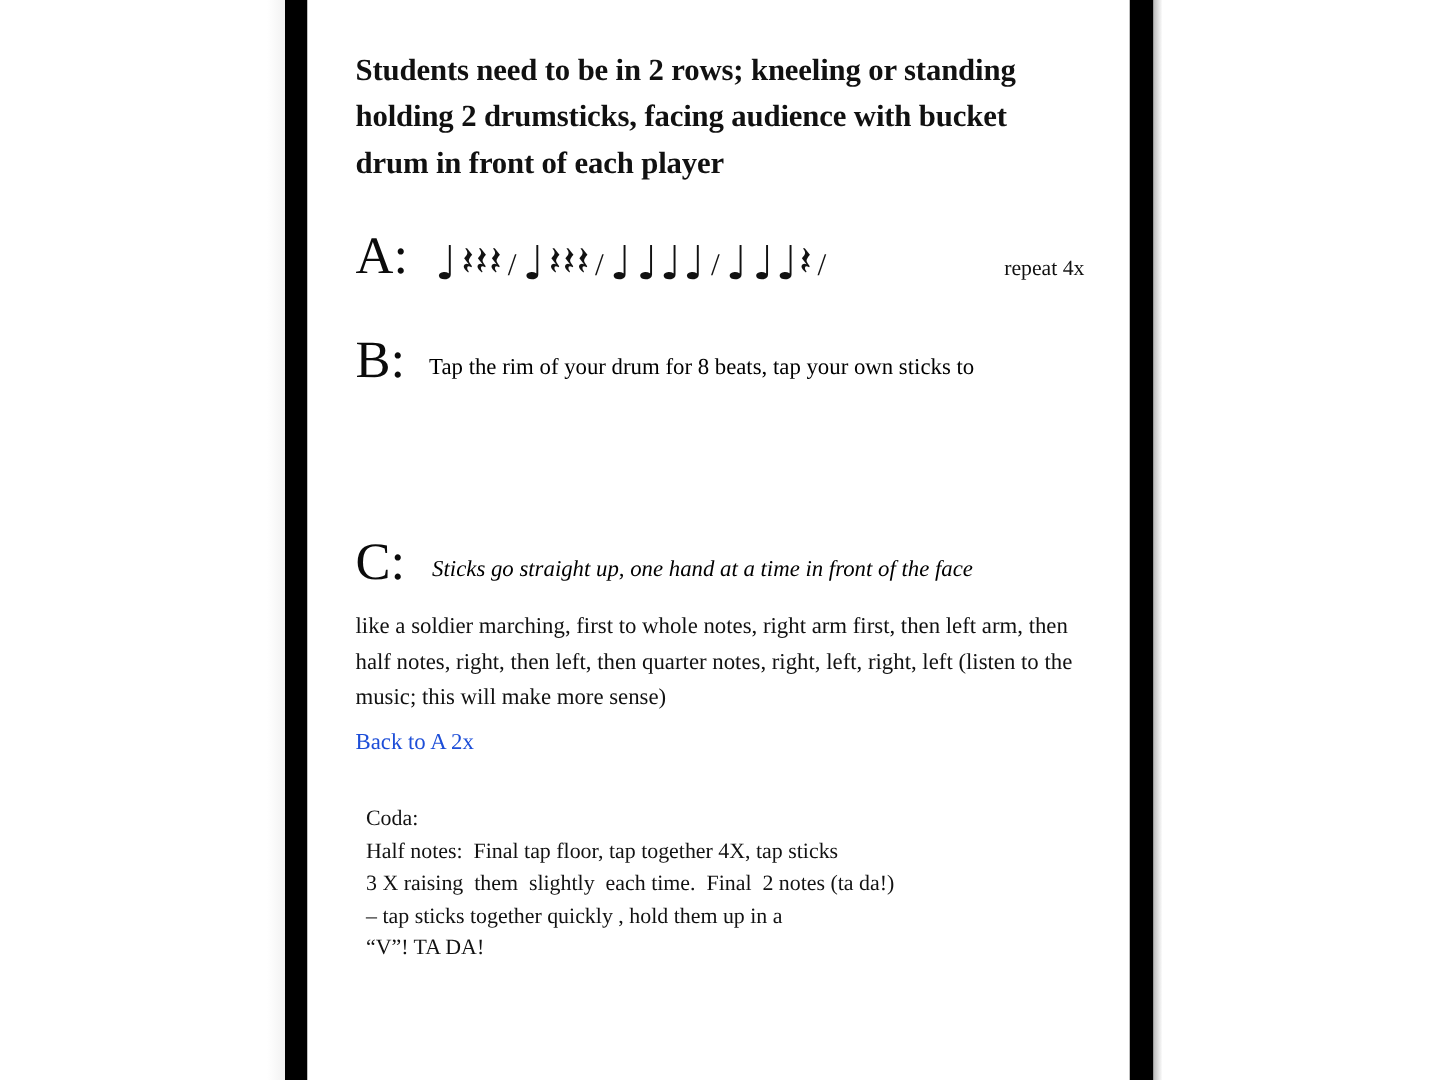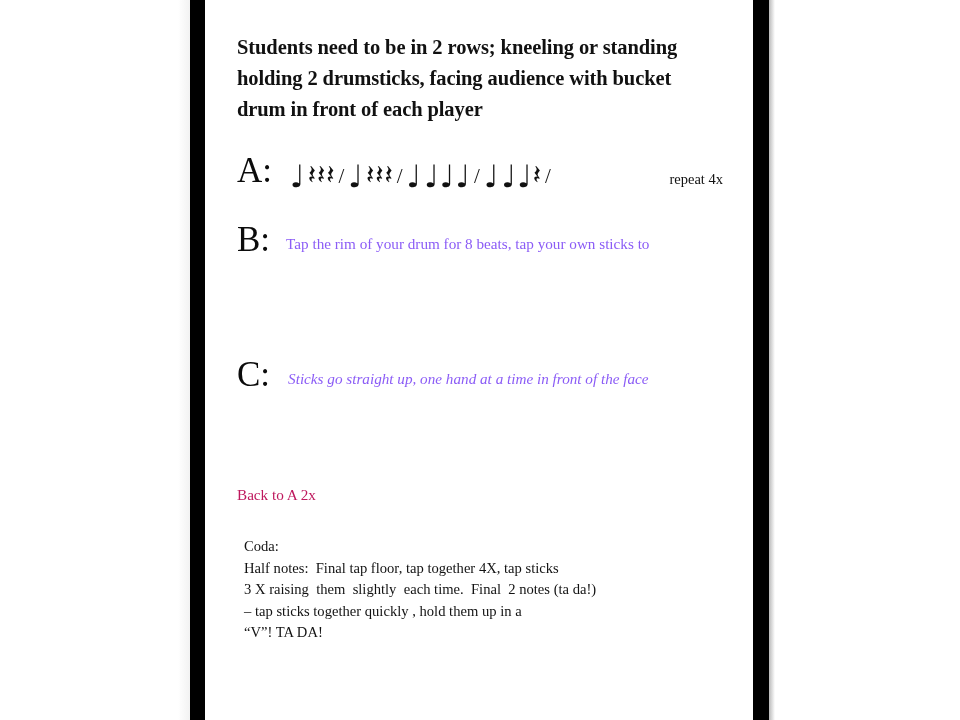--- a/index.html
+++ b/index.html
@@ -142,21 +142,21 @@
     width: 486px;
   }
   .row-b .label-line {
     display: flex;
     align-items: baseline;
   }
   .row-b .section-label { margin-right: 16px; }
   .body-text {
     font-size: 15.2px;
     line-height: 15px;
-    color: #8b5cf6;
+    color: #000000;
   }
   .b-first {
     position: relative;
     top: -2px;
     white-space: nowrap;
   }
   .b-rest {
     margin-top: 15px;
     font-size: 15.2px;
     line-height: 24.5px;
@@ -187,21 +187,21 @@
     line-height: 23.5px;
     width: 478px;
   }
 
   .back-to-a {
     position: absolute;
     top: 485px;
     left: 0;
     font-size: 15.2px;
     line-height: 20px;
-    color: #be185d;
+    color: #1d4ed8;
   }
 
   
   .coda {
     position: absolute;
     top: 536px;
     left: 7px;
     font-family: Liberation Serif, serif;
     font-size: 14.6px;
     line-height: 21.5px;
@@ -265,20 +265,21 @@
           <div class="section-label">B:</div>
           <div class="body-text b-first">Tap the rim of your drum for 8 beats, tap your own sticks to</div>
         </div>
       </div>
 
       <div class="row-c">
         <div class="label-line">
           <div class="section-label">C:</div>
           <div class="body-text c-first">Sticks go straight up, one hand at a time in front of the face</div>
         </div>
+        <div class="c-rest">like a soldier marching, first to whole notes, right arm first, then left arm, then half notes, right, then left, then quarter notes, right, left, right, left (listen to the music; this will make more sense)</div>
       </div>
 
       <div class="back-to-a">Back to A  2x</div>
 
       <div class="coda">
         <div>Coda:</div>
         <div>Half notes:  Final tap floor, tap together 4X, tap sticks</div>
         <div>3 X raising  them  slightly  each time.  Final  2 notes (ta da!)</div>
         <div>– tap sticks together quickly , hold them up in a</div>
         <div>“V”! TA DA!</div>

